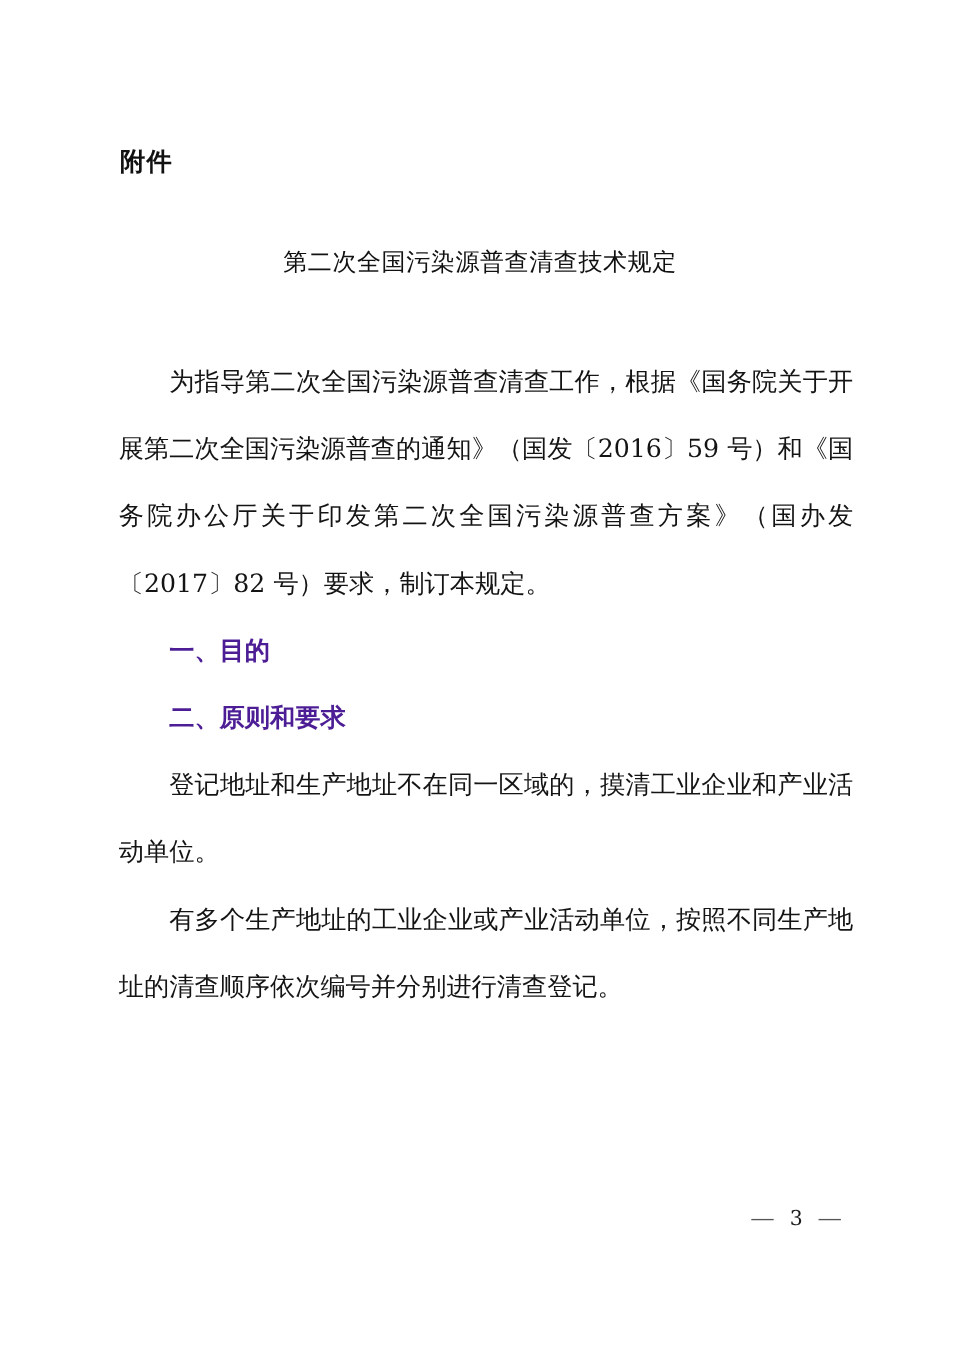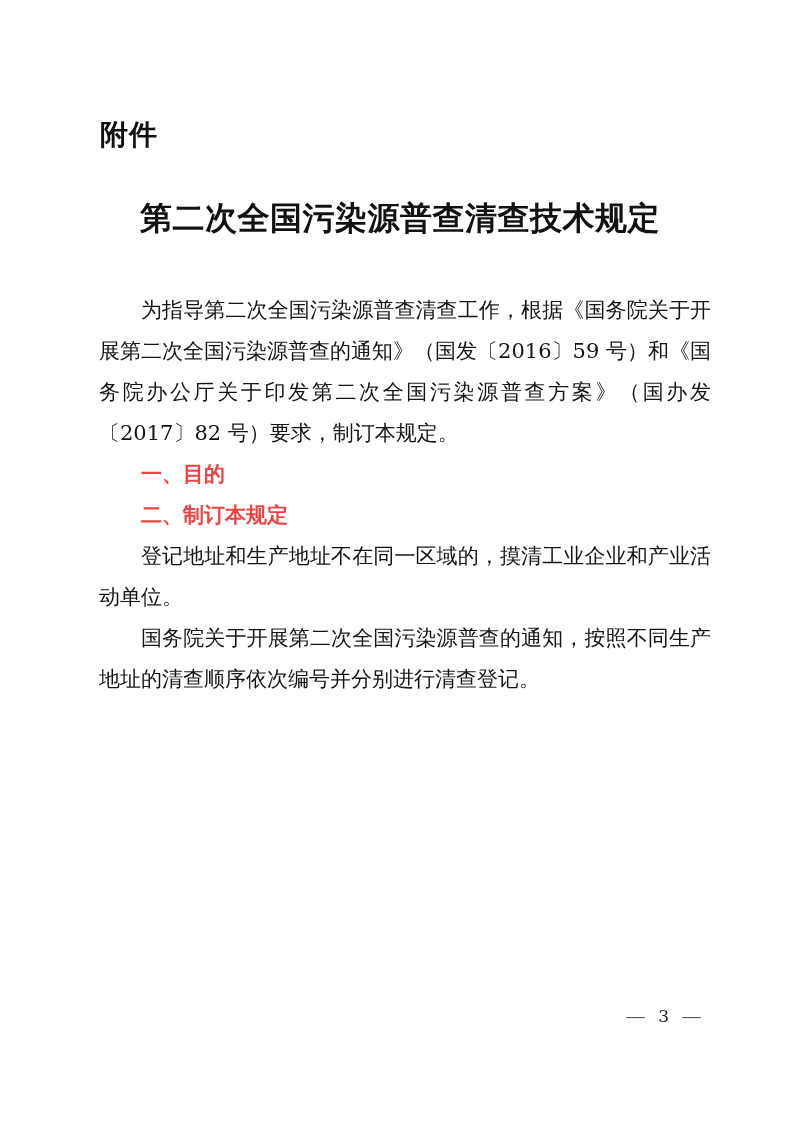--- a/index.html
+++ b/index.html
@@ -18,61 +18,61 @@
     left: 0; top: 0;
     width: 800px; height: 1131px;
     background: #ffffff;
   }
   .attachment-label {
     position: absolute;
     left: 100px;
     top: 122px;
     font-family: "DejaVu Sans", sans-serif;
     font-weight: bold;
-    font-size: 28px;
+    font-size: 21px;
     line-height: 26px;
     color: #111111;
     letter-spacing: 1px;
   }
   .doc-title {
     position: absolute;
     left: 0;
     right: 0;
     top: 201px;
     margin: 0;
     text-align: center;
     font-family: "DejaVu Sans", sans-serif;
-    font-weight: bold;
-    font-size: 32px;
+    font-weight: normal;
+    font-size: 20px;
     line-height: 34px;
     color: #111111;
     letter-spacing: 0.5px;
   }
   .body-text {
     position: absolute;
     left: 99px;
     top: 290px;
     width: 612px;
     font-size: 21px;
-    line-height: 41px;
+    line-height: 56px;
     text-align: justify;
     text-justify: inter-character;
   }
   .para {
     margin: 0;
     text-indent: 2em;
     font-family: "DejaVu Serif", serif;
     color: #141414;
   }
   .section-heading {
     margin: 0;
     text-indent: 2em;
     font-family: "DejaVu Sans", sans-serif;
     font-weight: bold;
-    color: #ef4444;
+    color: #4c1d95;
   }
   .footer {
     position: absolute;
     top: 1003px;
     right: 100px;
     height: 26px;
     display: flex;
     align-items: center;
     gap: 14px;
     font-size: 17px;
@@ -93,23 +93,23 @@
 
 <div class="page">
 
   <div class="attachment-label">附件</div>
 
   <h1 class="doc-title">第二次全国污染源普查清查技术规定</h1>
 
   <div class="body-text">
     <p class="para">为指导第二次全国污染源普查清查工作，根据《国务院关于开展第二次全国污染源普查的通知》（国发〔2016〕59 号）和《国务院办公厅关于印发第二次全国污染源普查方案》（国办发〔2017〕82 号）要求，制订本规定。</p>
     <p class="section-heading">一、目的</p>
-    <p class="section-heading">二、制订本规定</p>
+    <p class="section-heading">二、原则和要求</p>
     <p class="para">登记地址和生产地址不在同一区域的，摸清工业企业和产业活动单位。</p>
-    <p class="para">国务院关于开展第二次全国污染源普查的通知，按照不同生产地址的清查顺序依次编号并分别进行清查登记。</p>
+    <p class="para">有多个生产地址的工业企业或产业活动单位，按照不同生产地址的清查顺序依次编号并分别进行清查登记。</p>
   </div>
 
   <div class="footer">
     <span class="dash">—</span>
     <span class="num">3</span>
     <span class="dash">—</span>
   </div>
 
 </div>
 

